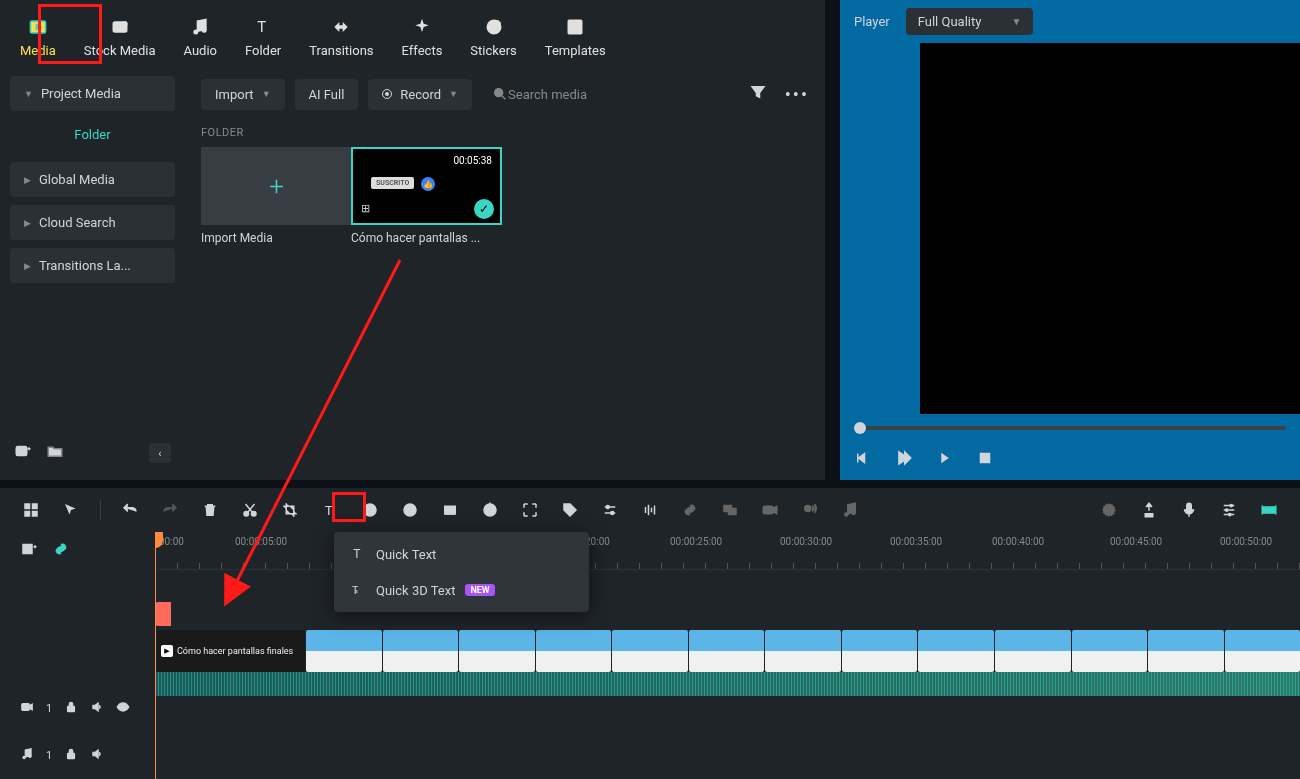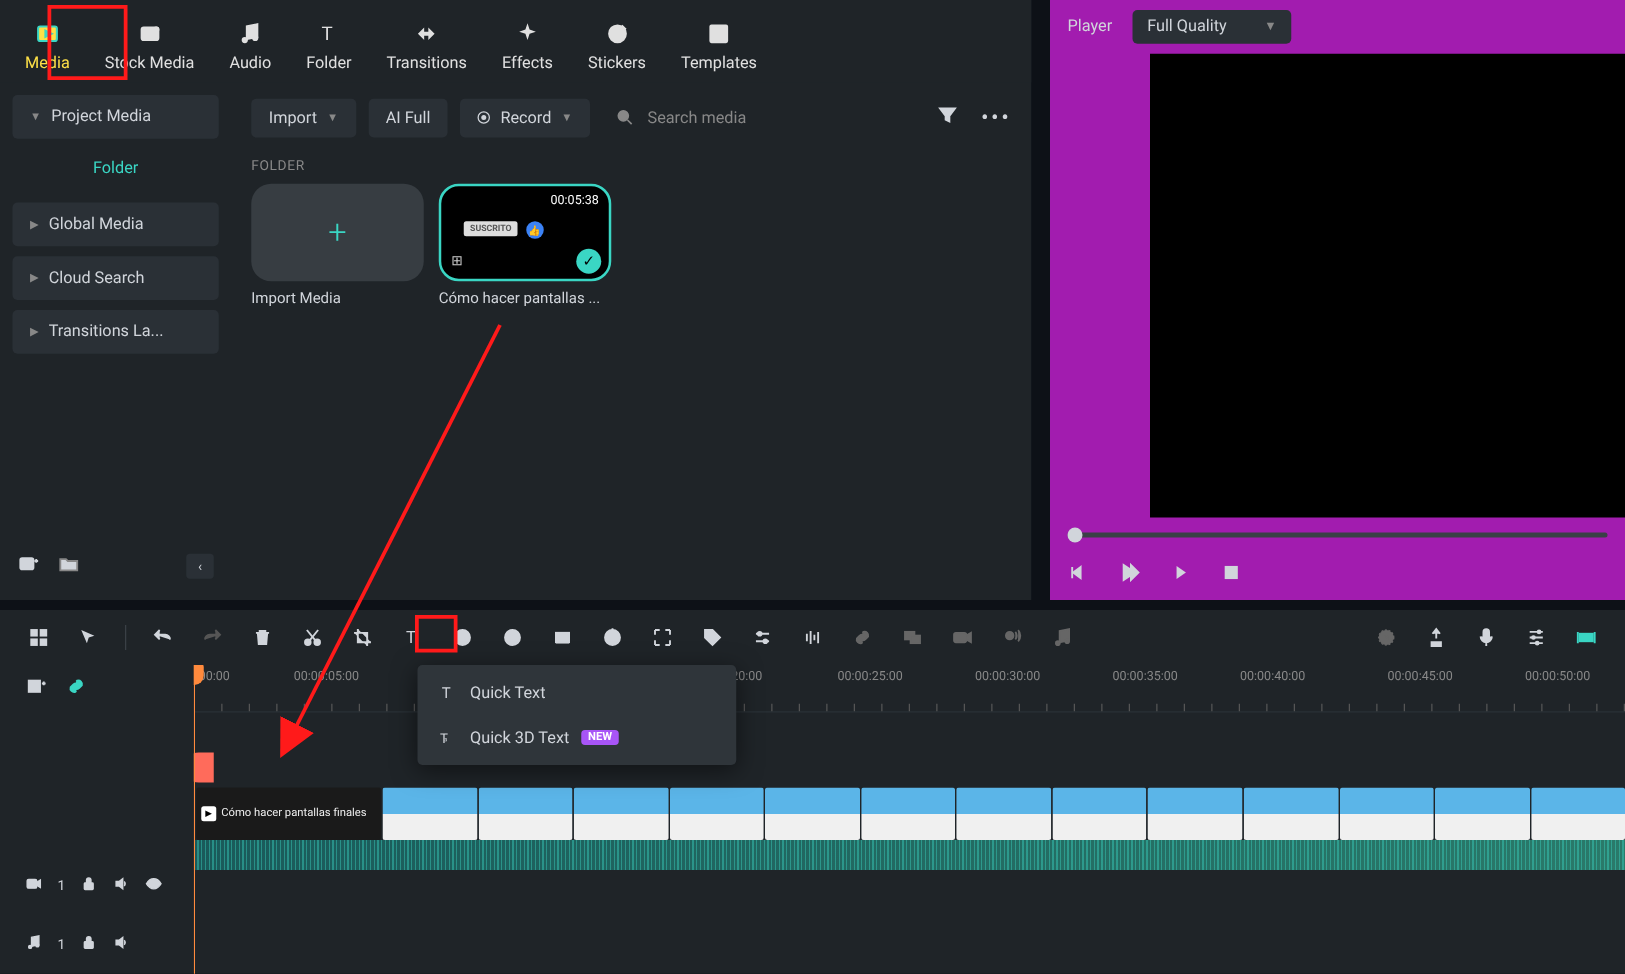--- a/index.html
+++ b/index.html
@@ -1,21 +1,21 @@
 <!DOCTYPE html>
 <html><head>
 <meta charset="utf-8">
 <style>
   * { box-sizing: border-box; margin: 0; padding: 0; font-family: -apple-system, BlinkMacSystemFont, "Segoe UI", Roboto, sans-serif; }
   body { background: #0d1117; color: #d1d5db; width: 1300px; height: 779px; overflow: hidden; position: relative; }
   
   
   .top-area { display: flex; height: 480px; }
   .left-panel { width: 825px; background: #1f2428; display: flex; flex-direction: column; }
-  .right-panel { flex: 1; background: #a21caf; margin-left: 15px; display: flex; flex-direction: column; }
+  .right-panel { flex: 1; background: #0369a1; margin-left: 15px; display: flex; flex-direction: column; }
   
   
   .top-tabs { display: flex; align-items: center; padding: 8px 20px 0 20px; gap: 28px; background: #1f2428; height: 66px; }
   .top-tab { display: flex; flex-direction: column; align-items: center; gap: 6px; cursor: pointer; color: #e0e0e0; font-size: 13px; }
   .top-tab.active { color: #fde047; }
   .top-tab svg, .top-tab .icon-box { width: 20px; height: 20px; }
   .icon-box { display: flex; align-items: center; justify-content: center; }
   
   
   .highlight-red { position: absolute; border: 3px solid #ff1a1a; pointer-events: none; z-index: 100; }
@@ -31,28 +31,28 @@
   .sidebar-footer .collapse-btn { margin-left: auto; background: #2a3036; border-radius: 3px; width: 22px; height: 20px; display: flex; align-items: center; justify-content: center; cursor: pointer; }
   
   
   .media-main { flex: 1; padding: 12px 16px; display: flex; flex-direction: column; }
   .media-toolbar { display: flex; align-items: center; gap: 10px; margin-bottom: 16px; }
   .tb-btn { background: #2a3036; border-radius: 4px; padding: 8px 14px; display: flex; align-items: center; gap: 8px; cursor: pointer; font-size: 13px; color: #d1d5db; }
   .tb-btn .caret { font-size: 9px; color: #888; }
   .tb-btn.record { }
   .tb-btn.record .dot { width: 10px; height: 10px; border: 1.5px solid #d1d5db; border-radius: 50%; position: relative; }
   .tb-btn.record .dot::after { content:''; position:absolute; inset:2px; background:#d1d5db; border-radius:50%; }
-  .search-box { flex: 1; display: flex; align-items: center; gap: 10px; padding: 8px 10px; color: #888; font-size: 13px; }
+  .search-box { flex: 1; display: flex; align-items: center; padding: 8px 10px; color: #888; font-size: 13px; }
   .tb-right { display: flex; align-items: center; gap: 18px; color: #d1d5db; }
   .tb-right .icon-btn { cursor: pointer; }
   
   .folder-label { font-size: 11px; color: #888; letter-spacing: 0.5px; margin-bottom: 8px; }
   .media-grid { display: flex; gap: 12px; }
   .media-card { width: 138px; display: flex; flex-direction: column; gap: 6px; }
-  .media-thumb { width: 138px; height: 78px; background: #373d42; border-radius: 16px; display: flex; align-items: center; justify-content: center; position: relative; cursor: pointer; }
+  .media-thumb { width: 151px; height: 78px; background: #373d42; border-radius: 0; display: flex; align-items: center; justify-content: center; position: relative; cursor: pointer; }
   .media-thumb.import { background: #373d42; }
   .media-thumb.video { background: #000; border: 2px solid #3ad6c4; }
   .media-thumb .plus { color: #3ad6c4; font-size: 26px; font-weight: 300; }
   .media-thumb .duration { position: absolute; top: 6px; right: 8px; font-size: 10px; color: #fff; }
   .media-thumb .check { position: absolute; bottom: 4px; right: 6px; width: 20px; height: 20px; background: #3ad6c4; border-radius: 50%; display: flex; align-items: center; justify-content: center; color: #000; font-size: 12px; }
   .media-thumb .film-icon { position:absolute; bottom:8px; left:8px; color:#ccc; font-size:11px; }
   .media-thumb .suscrito { position:absolute; top:28px; left:18px; background:#ddd; color:#555; font-size:7px; padding:2px 5px; border-radius:2px; font-weight:bold; }
   .media-thumb .like { position:absolute; top:28px; left:68px; width:14px; height:14px; background:#3b82f6; border-radius:50%; display:flex; align-items:center; justify-content:center; font-size:8px; }
   .media-caption { font-size: 12px; color: #d1d5db; overflow: hidden; text-overflow: ellipsis; white-space: nowrap; }
   

